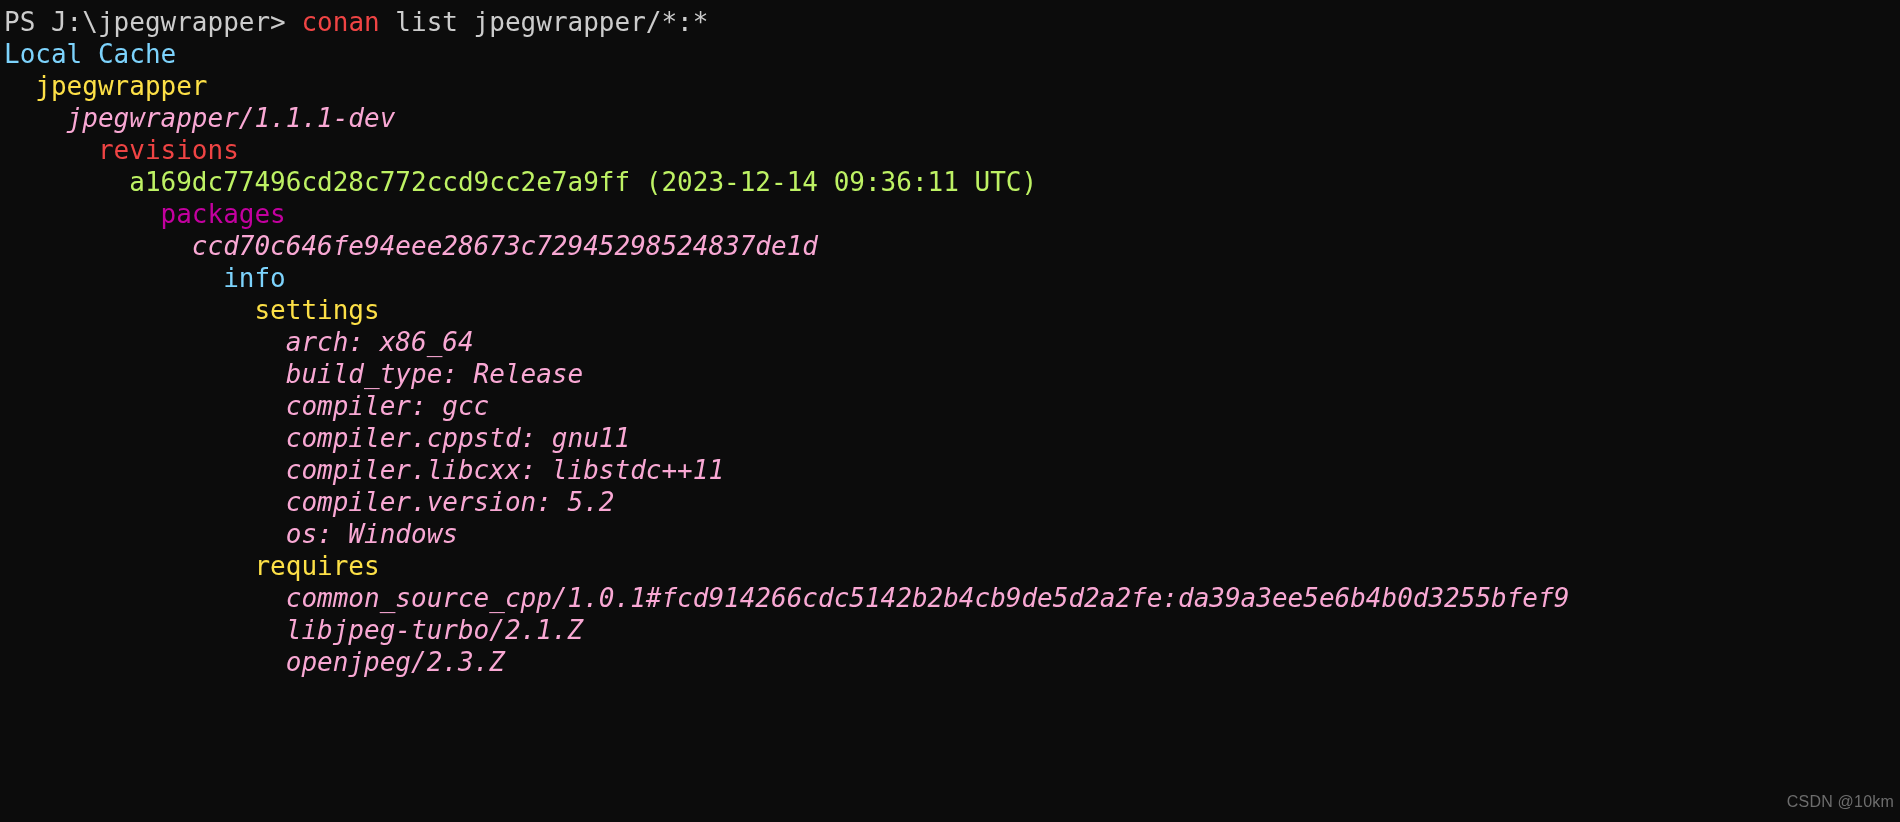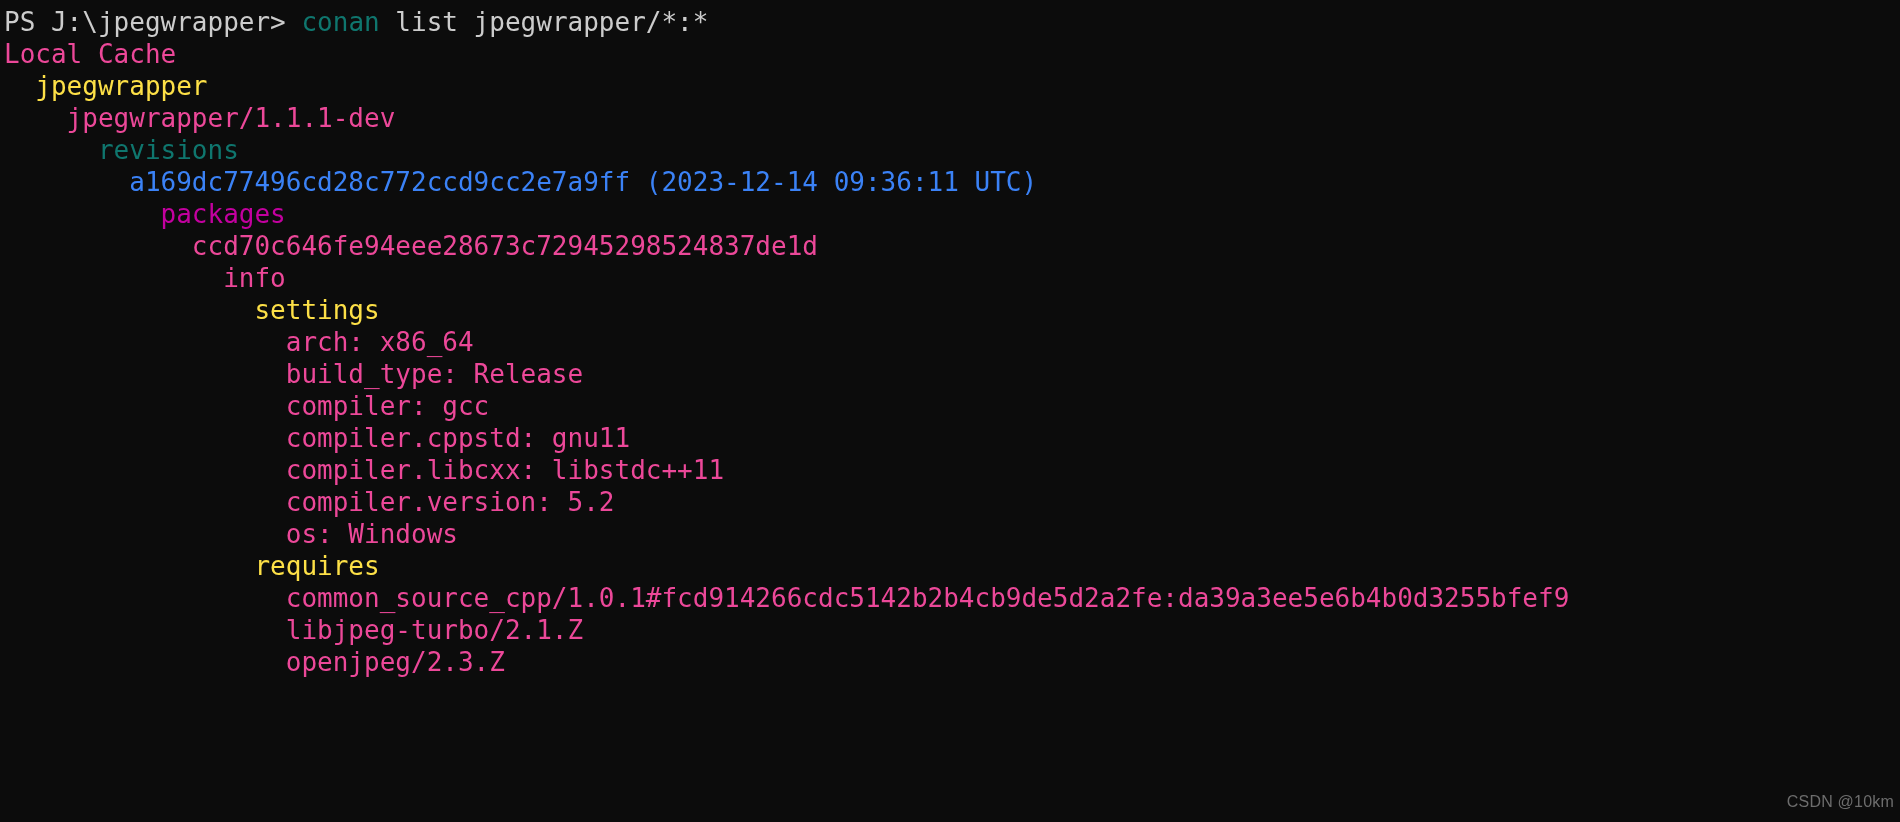--- a/index.html
+++ b/index.html
@@ -27,25 +27,25 @@
   }
   .line {
     height: 32px;
     white-space: pre;
     overflow: hidden;
     padding-left: 4px;
     box-sizing: border-box;
   }
   .seg { white-space: pre; }
   .c-white   { color: #cccccc; margin-top: 44px; }
-  .c-bwhite  { color: #ec4899; }
-  .c-yellow  { color: #0f766e; }
-  .c-blue    { color: #ec4899; }
+  .c-bwhite  { color: #f9a8d4; font-style: italic; }
+  .c-yellow  { color: #ef4444; }
+  .c-blue    { color: #7dd3fc; }
   .c-green   { color: #fde047; }
-  .c-cyan    { color: #3b82f6; }
+  .c-cyan    { color: #bef264; }
   .c-magenta { color: #c3009f; margin-top: 20px; }
   .watermark {
     position: absolute;
     right: 6px;
     bottom: 4px;
     font-family: "Liberation Sans", sans-serif;
     font-size: 16px;
     color: #6d6d6d;
     letter-spacing: 0.2px;
     white-space: pre;

